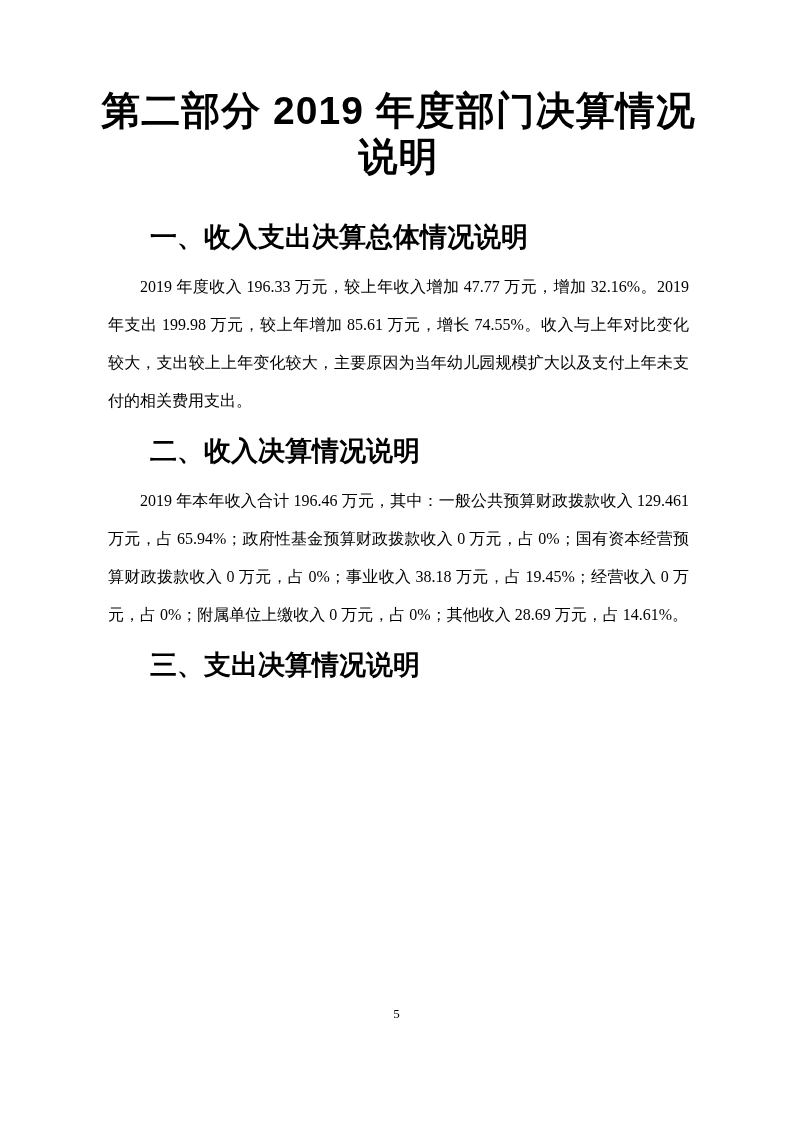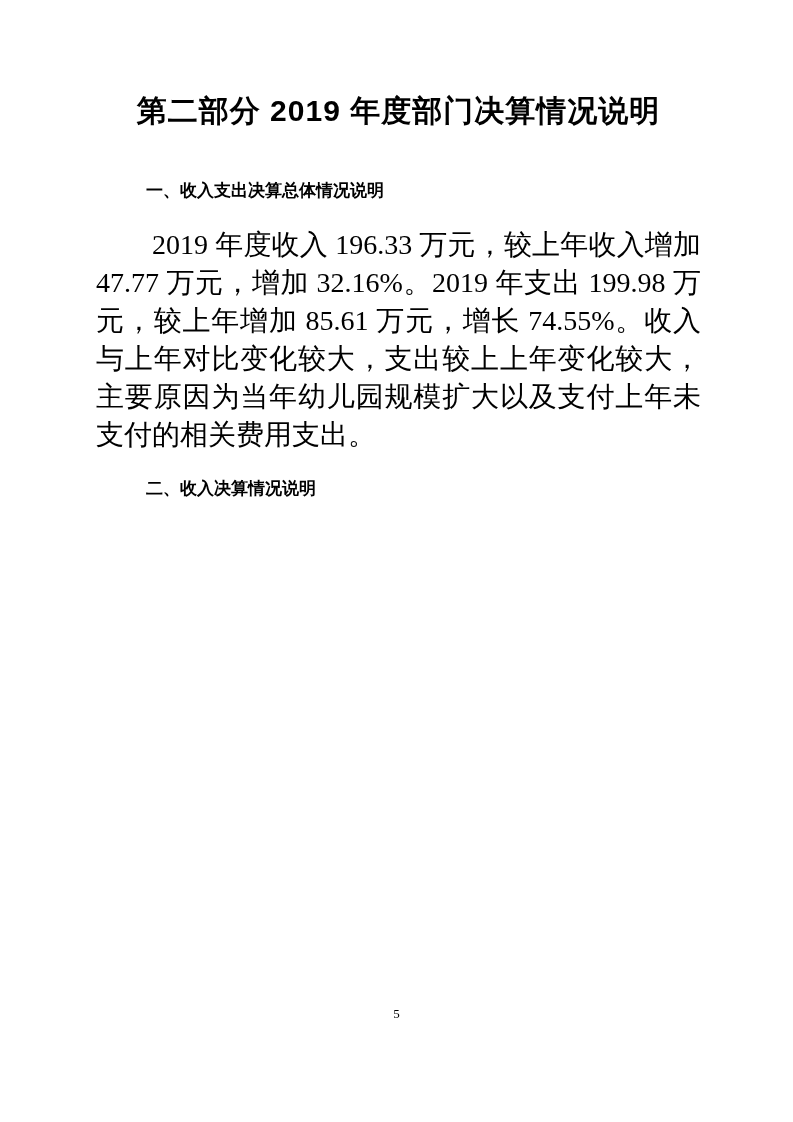--- a/index.html
+++ b/index.html
@@ -15,37 +15,37 @@
     color: #000000;
     font-family: "Liberation Serif", "DejaVu Serif", serif;
     overflow: hidden;
   }
   .content {
     padding: 88px 92px 0 96px;
   }
   .title {
     margin: 0 0 38px 0;
     font-family: "Liberation Sans", "DejaVu Sans", sans-serif;
-    font-size: 30px;
+    font-size: 39px;
     font-weight: bold;
     line-height: 46px;
     text-align: center;
     letter-spacing: 1px;
   }
   .heading {
-    margin: 16px;
+    margin: 0;
     font-family: "Liberation Sans", "DejaVu Sans", sans-serif;
-    font-size: 17px;
+    font-size: 27px;
     font-weight: bold;
     line-height: 38px;
     text-indent: 2em;
   }
   .para {
-    margin: 0;
-    font-size: 28px;
+    margin: 12px;
+    font-size: 16px;
     line-height: 38px;
     text-indent: 2em;
     text-align: justify;
     text-justify: inter-character;
   }
   .footer {
     position: absolute;
     left: 0;
     top: 1004px;
     width: 793px;
@@ -62,21 +62,23 @@
 
 <div class="page">
   <div class="content">
 
     <h1 class="title">第二部分 2019 年度部门决算情况说明</h1>
 
     <h2 class="heading">一、收入支出决算总体情况说明</h2>
     <p class="para">2019 年度收入 196.33 万元，较上年收入增加 47.77 万元，增加 32.16%。2019 年支出 199.98 万元，较上年增加 85.61 万元，增长 74.55%。收入与上年对比变化较大，支出较上上年变化较大，主要原因为当年幼儿园规模扩大以及支付上年未支付的相关费用支出。</p>
 
     <h2 class="heading">二、收入决算情况说明</h2>
+    <p class="para">2019 年本年收入合计 196.46 万元，其中：一般公共预算财政拨款收入 129.461 万元，占 65.94%；政府性基金预算财政拨款收入 0 万元，占 0%；国有资本经营预算财政拨款收入 0 万元，占 0%；事业收入 38.18 万元，占 19.45%；经营收入 0 万元，占 0%；附属单位上缴收入 0 万元，占 0%；其他收入 28.69 万元，占 14.61%。</p>
 
+    <h2 class="heading">三、支出决算情况说明</h2>
 
 
   </div>
 
   <div class="footer">
     <span class="page-number">5</span>
   </div>
 </div>
 
 </body></html>

